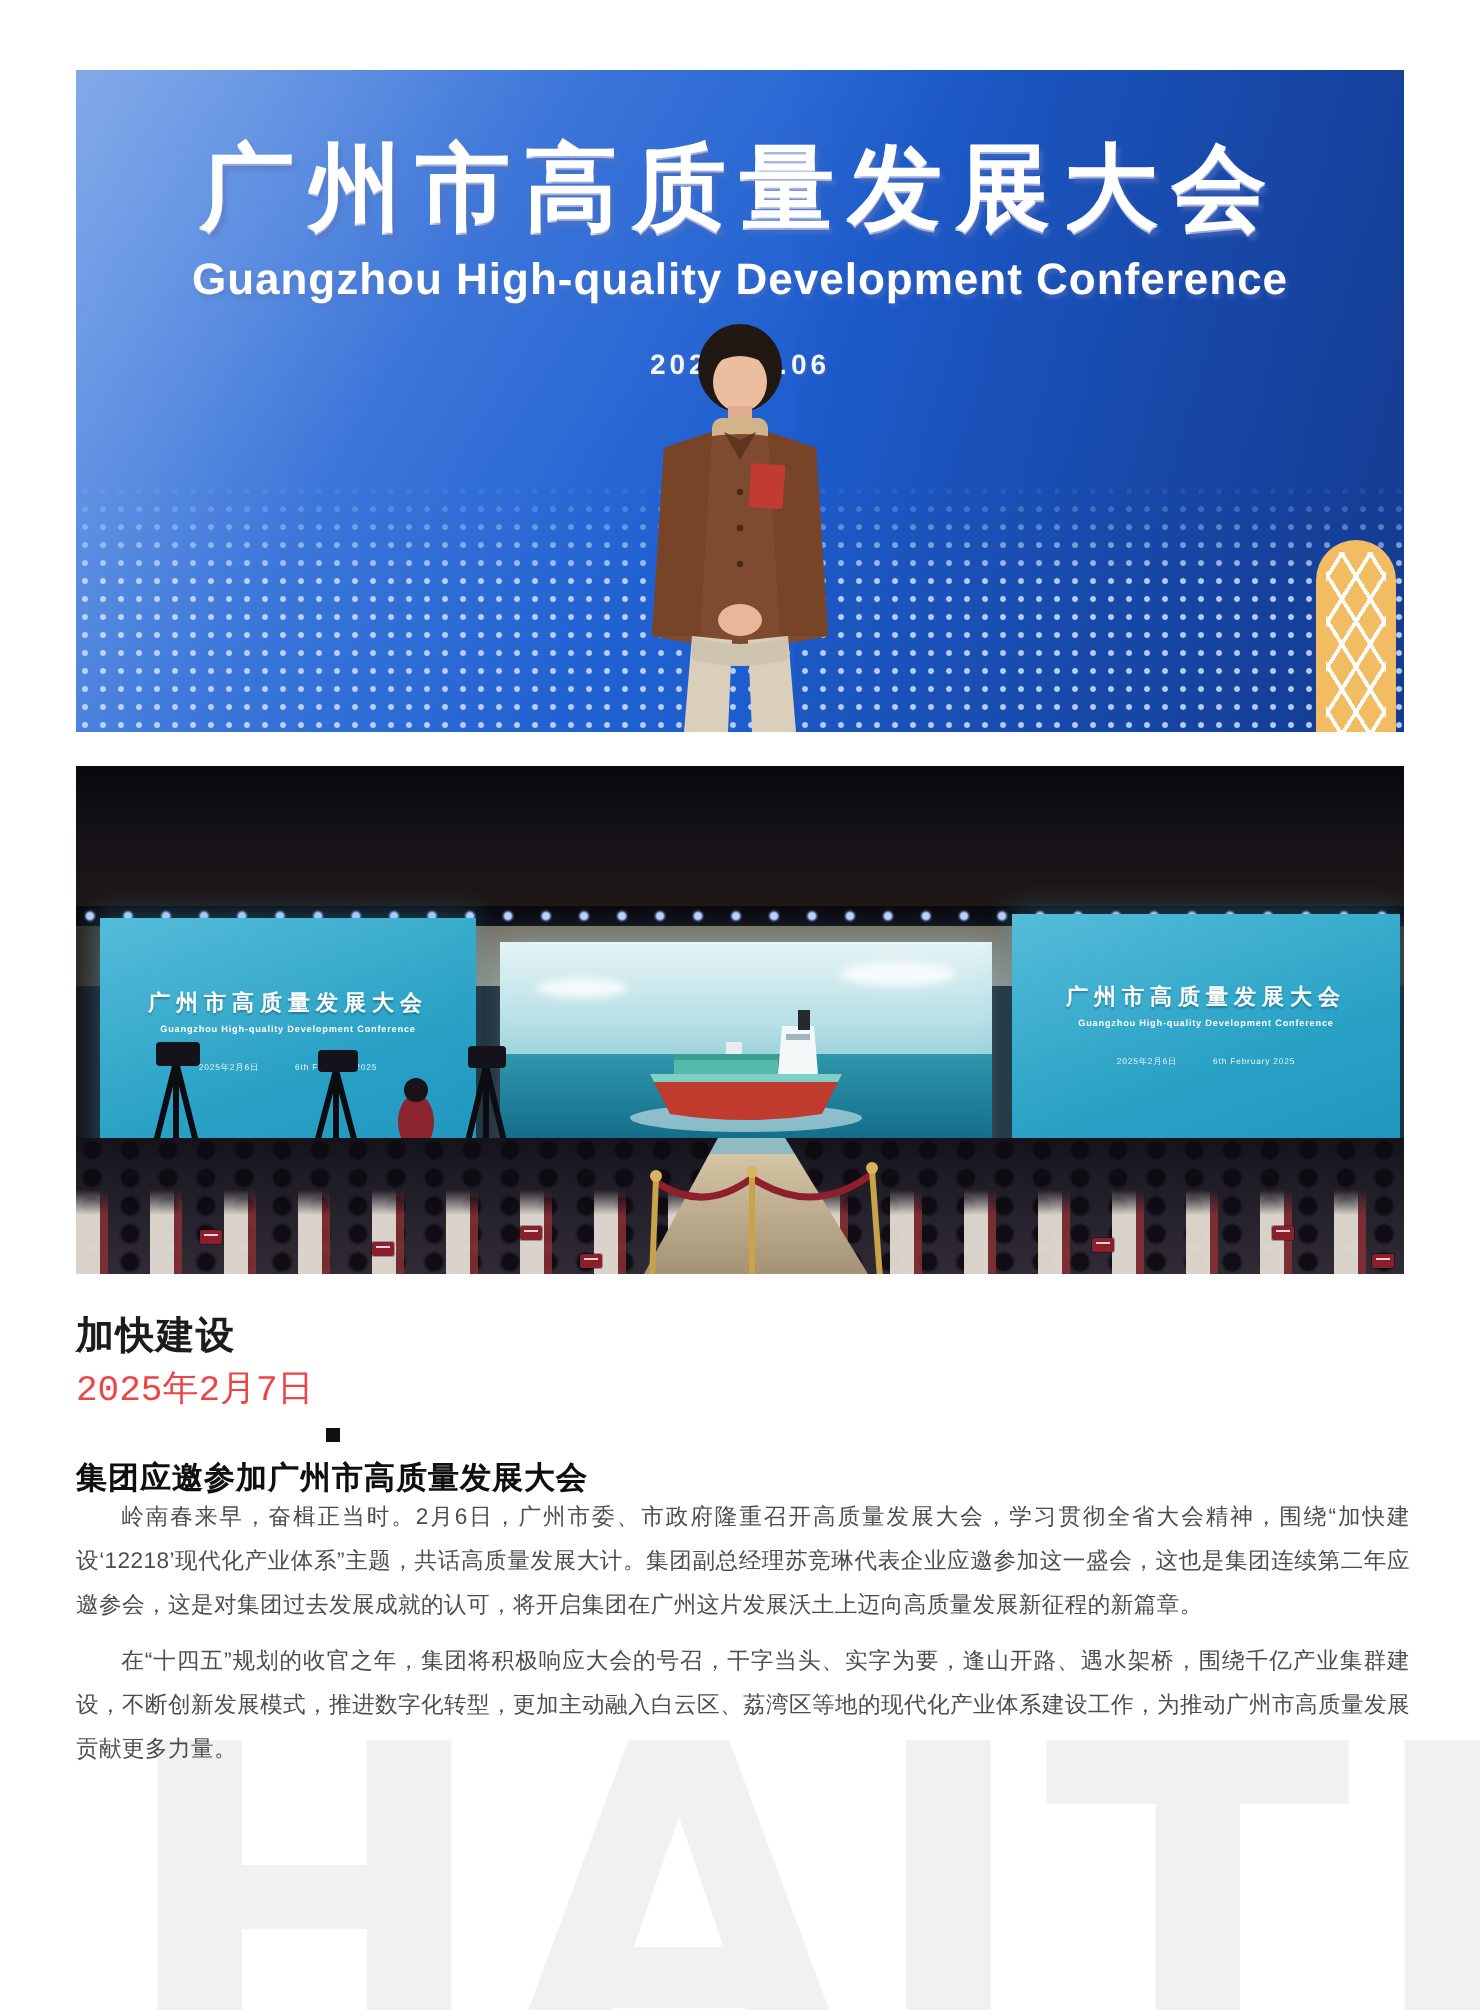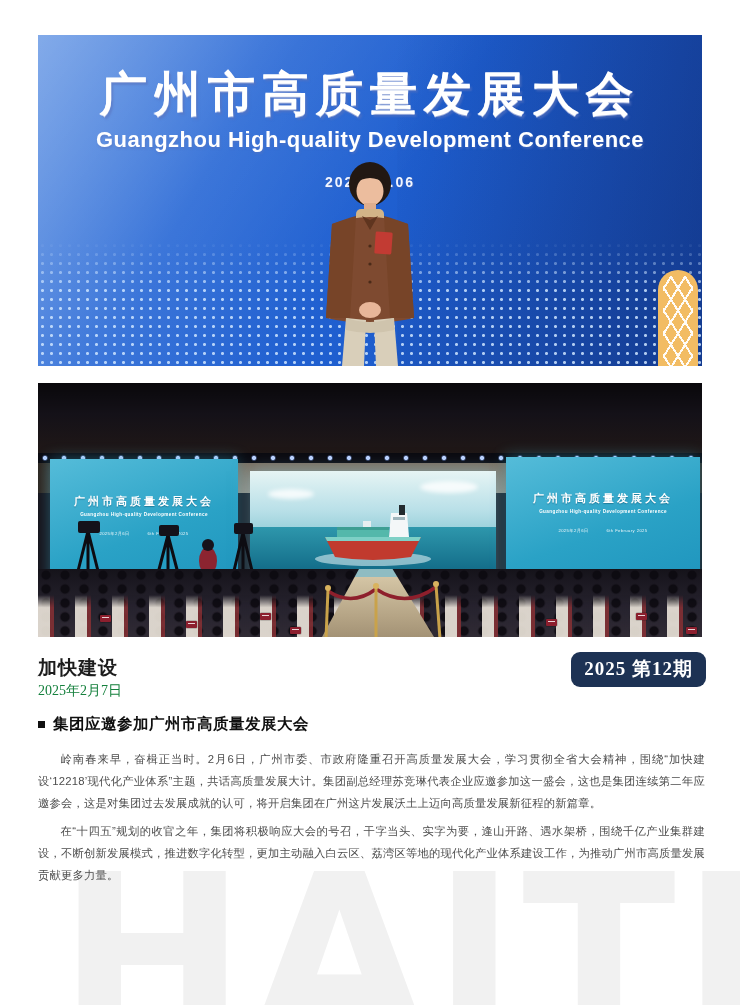--- a/index.html
+++ b/index.html
@@ -74,27 +74,27 @@
     mask-image:linear-gradient(to top,#000 70%,transparent);}
   .aisle{position:absolute;left:284px;top:186px;width:112px;height:68px;
     clip-path:polygon(33% 0,63% 0,100% 100%,0 100%);
     background:linear-gradient(180deg,#8fbcc2 0 12%,#d4c5a5 12%,#b5a485 70%,#a39275);}
   .sign{position:absolute;width:11px;height:7px;background:#8c1f2e;border-radius:1px;box-shadow:0 0 0 .5px rgba(0,0,0,.3);}
   .sign:after{content:"";position:absolute;left:2px;top:2px;right:2px;height:1px;background:rgba(255,255,255,.8);}
 
   
   .dept{position:absolute;left:38px;top:655px;z-index:2;font-family:"Liberation Serif","DejaVu Serif",serif;
     font-weight:bold;font-size:19px;color:#1c1c1c;letter-spacing:1px;}
-  .pubdate{position:absolute;left:38px;top:682px;z-index:2;font-family:Liberation Serif, serif;
-    font-size:14px;color:#15803d;}
+  .pubdate{position:absolute;left:38px;top:682px;z-index:2;font-family:Liberation Mono, monospace;
+    font-size:18px;color:#ef4444;}
   .issue-badge{position:absolute;right:34px;top:652px;z-index:2;background:var(--badge-navy,#1d3254);color:#fff;
     font-family:"Liberation Serif","DejaVu Serif",serif;font-weight:bold;font-size:19px;
     padding:4px 13px 5px 13px;border-radius:9px;letter-spacing:1px;}
   .article-title{position:absolute;left:38px;top:714px;z-index:2;display:flex;align-items:center;gap:8px;
-    font-weight:bold;font-size:15.5px;color:#0f0f0f;letter-spacing:.5px;}
+    font-weight:bold;font-size:15.5px;color:#0f0f0f;letter-spacing:.5px;flex-direction:column;}
   .bullet-sq{width:7px;height:7px;background:#111;display:inline-block;}
   .paras{position:absolute;left:38px;top:746px;width:667px;z-index:2;}
   .paras p{margin:3px 0 7px 0;font-size:11.3px;line-height:21.8px;color:#4d4d4d;
     text-align:justify;text-indent:2em;letter-spacing:.2px;}
 </style>
 </head>
 <body>
 
 <div class="page">
 
@@ -209,21 +209,20 @@
     <div class="sign" style="left:148px;top:238px;"></div>
     <div class="sign" style="left:222px;top:230px;"></div>
     <div class="sign" style="left:252px;top:244px;"></div>
     <div class="sign" style="left:508px;top:236px;"></div>
     <div class="sign" style="left:598px;top:230px;"></div>
     <div class="sign" style="left:648px;top:244px;"></div>
   </div>
 
   <div class="dept">加快建设</div>
   <div class="pubdate">2025年2月7日</div>
-  <div class="issue-badge">2025 第12期</div>
 
   <div class="article-title">
     <span class="bullet-sq"></span>
     <span>集团应邀参加广州市高质量发展大会</span>
   </div>
   <div class="paras">
     <p>岭南春来早，奋楫正当时。2月6日，广州市委、市政府隆重召开高质量发展大会，学习贯彻全省大会精神，围绕“加快建设‘12218’现代化产业体系”主题，共话高质量发展大计。集团副总经理苏竞琳代表企业应邀参加这一盛会，这也是集团连续第二年应邀参会，这是对集团过去发展成就的认可，将开启集团在广州这片发展沃土上迈向高质量发展新征程的新篇章。</p>
     <p>在“十四五”规划的收官之年，集团将积极响应大会的号召，干字当头、实字为要，逢山开路、遇水架桥，围绕千亿产业集群建设，不断创新发展模式，推进数字化转型，更加主动融入白云区、荔湾区等地的现代化产业体系建设工作，为推动广州市高质量发展贡献更多力量。</p>
   </div>
 

